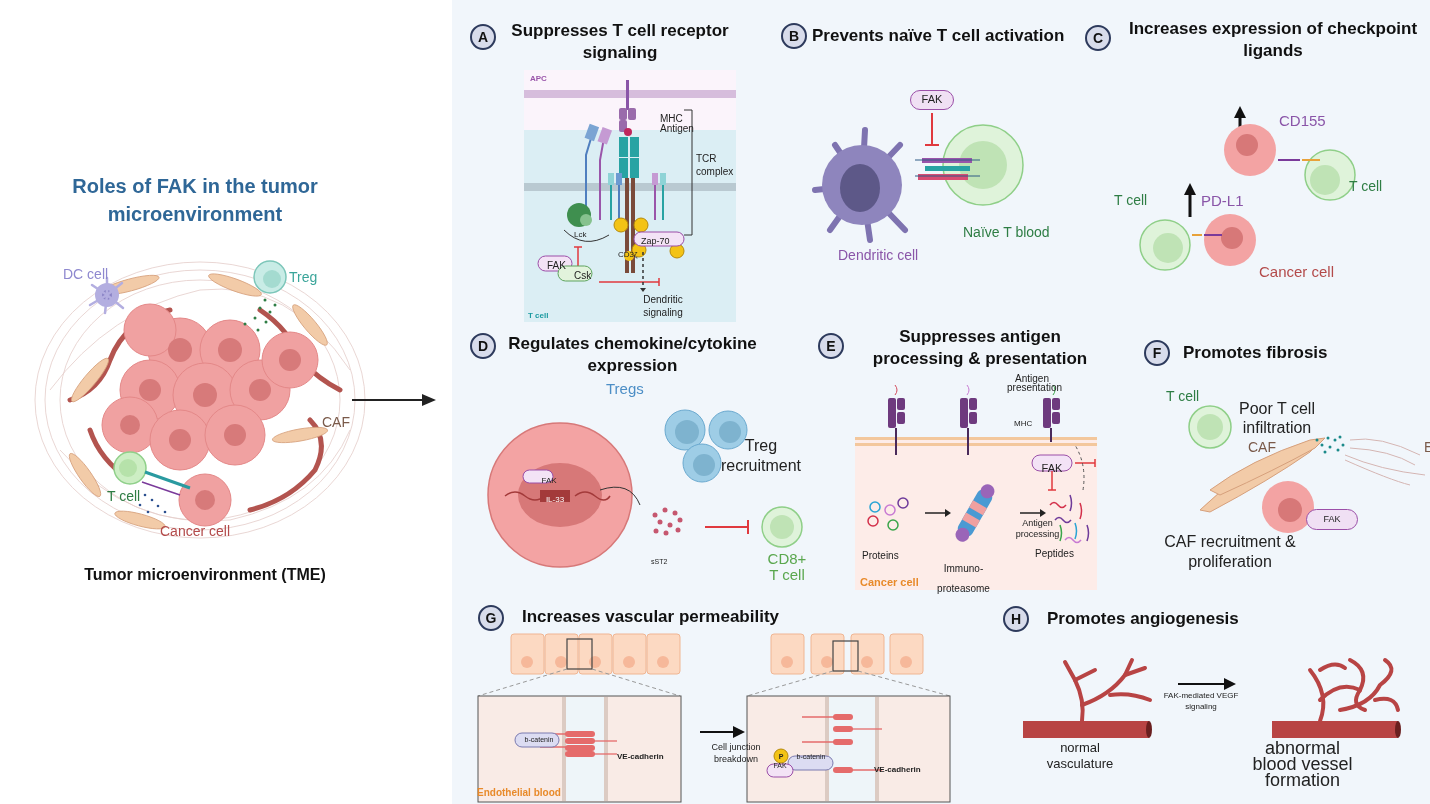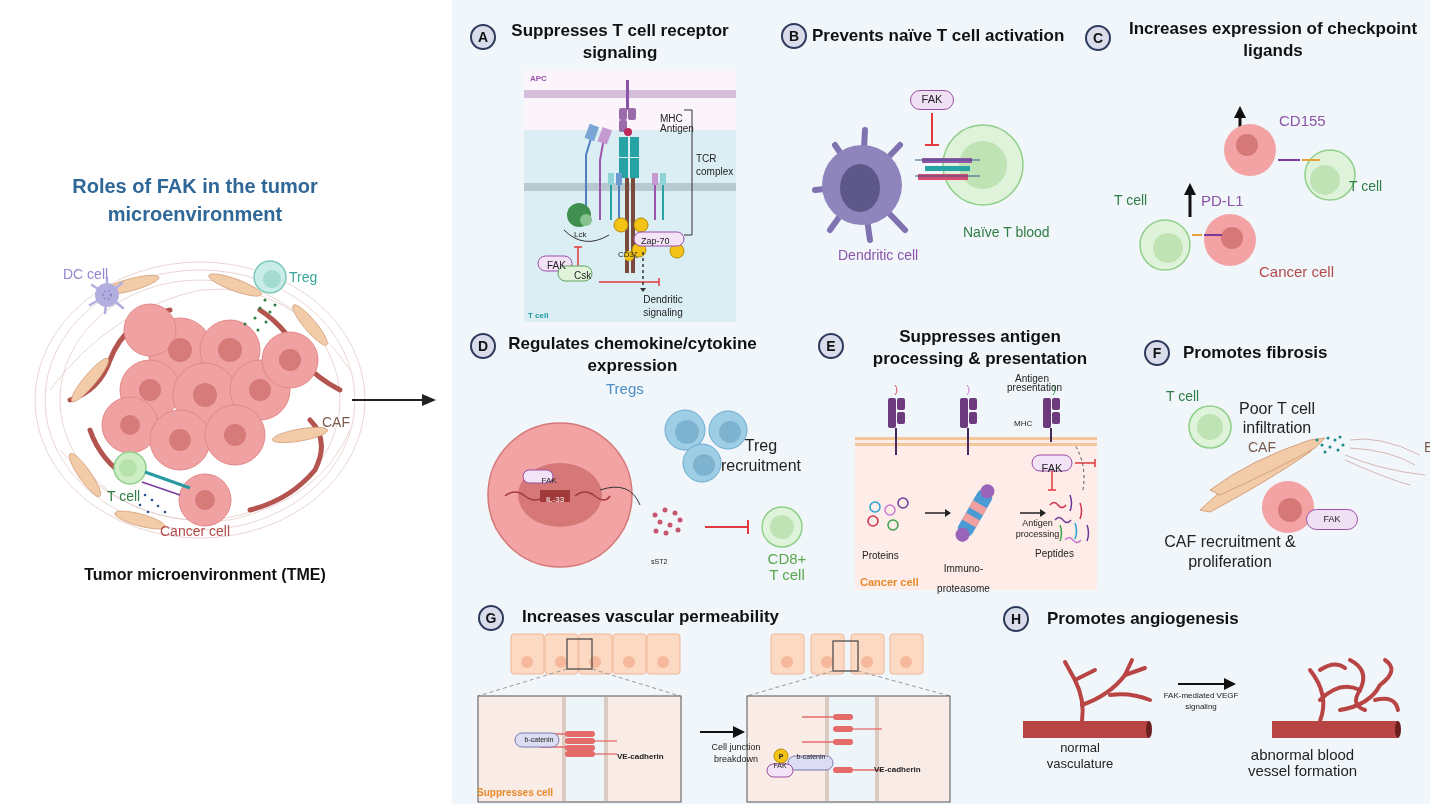--- a/index.html
+++ b/index.html
@@ -454,21 +454,21 @@
     </g>
     <rect x="45" y="103" width="44" height="14" rx="7" fill="#dcdcf2" stroke="#7a7ab0"></rect>
     <rect x="318" y="126" width="45" height="14" rx="7" fill="#dcdcf2" stroke="#7a7ab0"></rect>
     <rect x="297" y="134" width="26" height="13" rx="6.5" fill="#f3e3f6" stroke="#9b4fa8"></rect>
     <circle cx="311" cy="126" r="7" fill="#f3c315" stroke="#b58a0b"></circle>
     <line x1="230" y1="102" x2="265" y2="102" stroke="#111" stroke-width="2"></line>
     <polygon points="263,96 275,102 263,108" fill="#111"></polygon>
   </svg>
   <span class="lbl" style="left:517px;top:733px;width:44px;font-size:7px;">b-catenin</span>
   <span class="lbl" style="left:617px;top:750px;font-size:8px;font-weight:bold;">VE-cadherin</span>
-  <span class="lbl" style="left:477px;top:786px;font-size:10px;font-weight:bold;color:#e88a2a;">Suppresses cell</span>
+  <span class="lbl" style="left:477px;top:786px;font-size:10px;font-weight:bold;color:#e88a2a;">Endothelial blood</span>
   <span class="lbl" style="left:683px;top:741px;width:60px;font-size:9px;line-height:12px;margin-left:23px;">Cell junction breakdown</span>
   <span class="lbl" style="left:789px;top:750px;width:44px;font-size:7px;">b-catenin</span>
   <span class="lbl" style="left:874px;top:763px;font-size:8px;font-weight:bold;">VE-cadherin</span>
   <span class="lbl" style="left:767px;top:759px;width:26px;font-size:7px;">FAK</span>
   <span class="lbl" style="left:777px;top:750px;width:8px;font-size:7px;font-weight:bold;">P</span>
 </div>
 
 <div>
   <div class="badge" style="left:1003px;top:606px;">H</div>
   <div class="ptitle" style="left:1047px;top:608px;width:230px;text-align:left;">Promotes angiogenesis</div>
@@ -490,14 +490,14 @@
       <path d="M320 60 Q350 55 360 35 Q380 20 365 10"></path>
       <path d="M340 40 Q330 55 345 60"></path>
       <path d="M355 50 Q375 45 378 60"></path>
       <path d="M300 20 Q315 10 325 18"></path>
     </g>
     <line x1="158" y1="34" x2="206" y2="34" stroke="#111" stroke-width="2"></line>
     <polygon points="204,28 216,34 204,40" fill="#111"></polygon>
   </svg>
   <span class="lbl" style="left:1030px;top:740px;width:100px;font-size:13px;line-height:16px;">normal vasculature</span>
   <span class="lbl" style="left:1156px;top:690px;width:90px;font-size:8px;line-height:11px;">FAK-mediated VEGF signaling</span>
-  <span class="lbl" style="left:1245px;top:740px;width:115px;font-size:15px;line-height:16px;margin-top:7px;">abnormal blood vessel formation</span>
+  <span class="lbl" style="left:1245px;top:740px;width:115px;font-size:18px;line-height:16px;">abnormal blood vessel formation</span>
 </div>
 
 </body></html>

